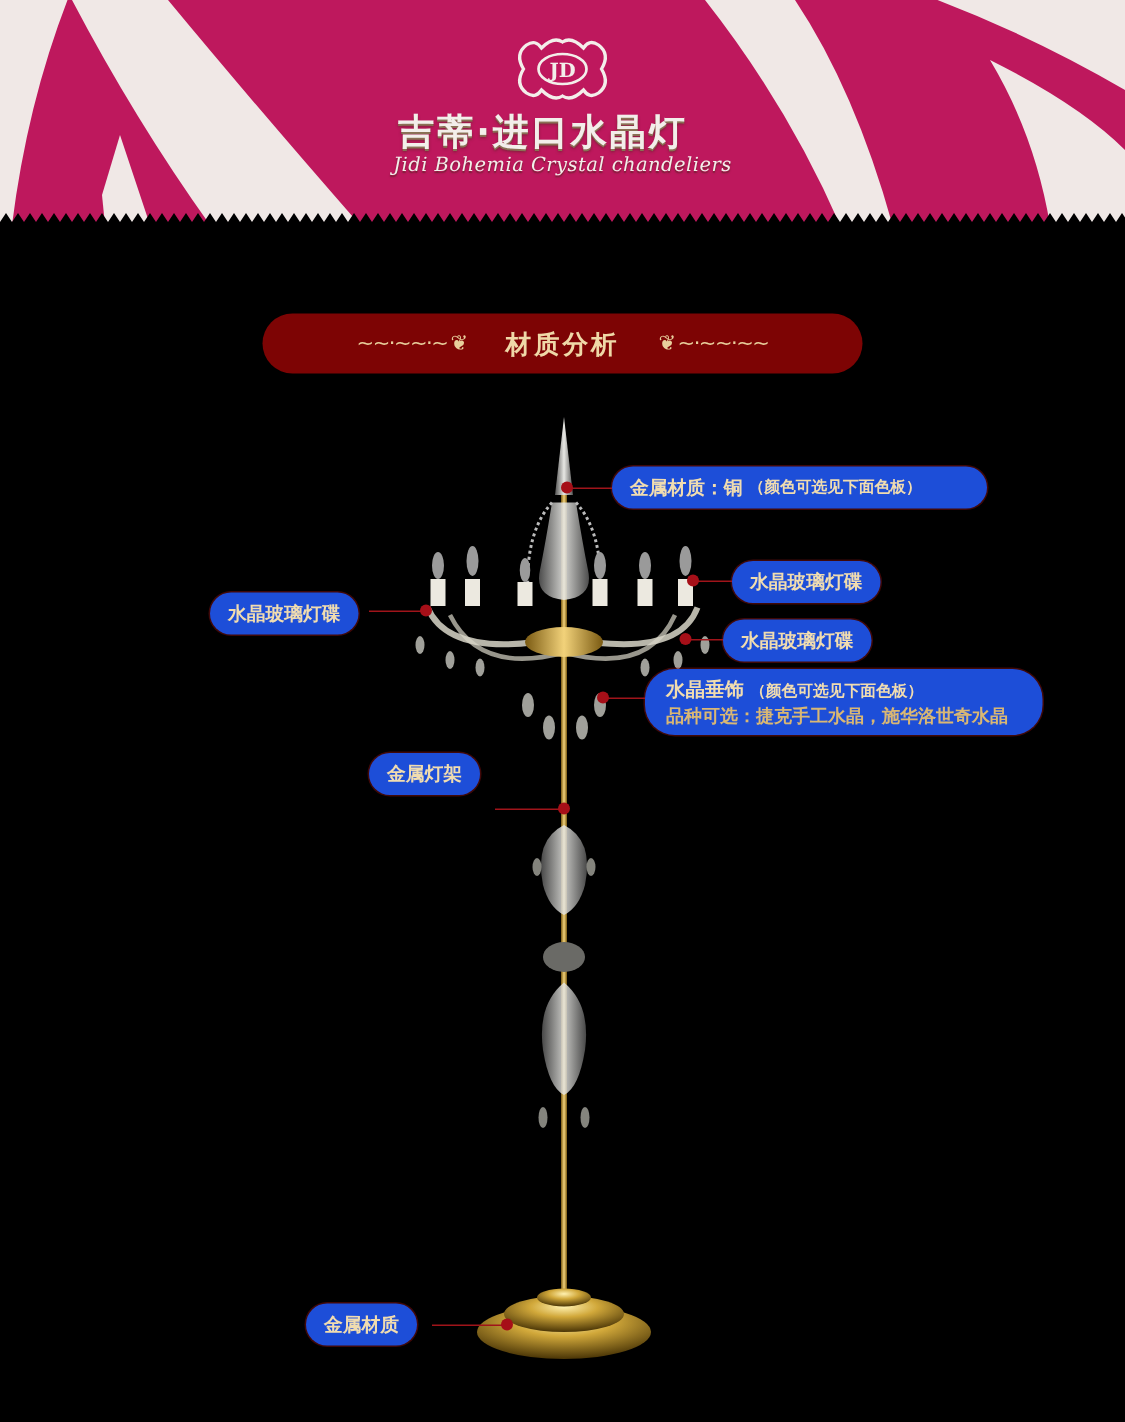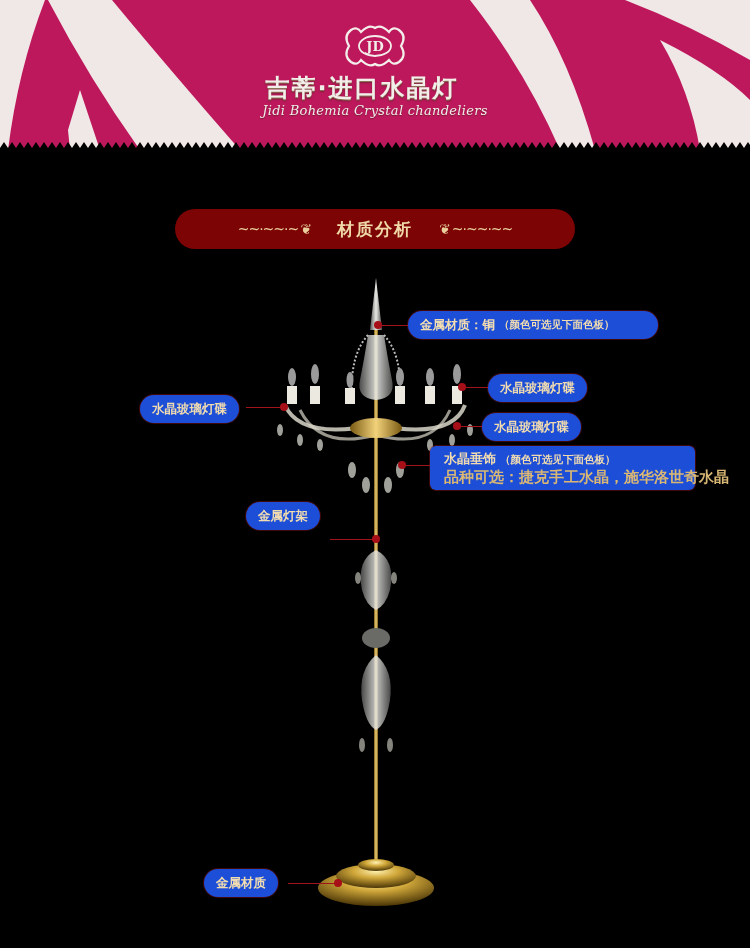--- a/index.html
+++ b/index.html
@@ -43,23 +43,23 @@
   }
 
   
   .callout {
     position: absolute; background: #1d4ed8; border-radius: 14px;
     color: #f0dcb0; font-weight: bold; font-size: 12.5px;
     display: flex; align-items: center; padding: 0 12px; height: 28px; white-space: nowrap;
     box-shadow: 0 0 0 1px rgba(160,20,20,.4);
   }
   .callout .note { font-size: 10.5px; margin-left: 4px; }
-  .callout.tall { height: 44px; border-radius: 6px; flex-direction: column; align-items: flex-start; justify-content: center; padding: 0 14px; }
+  .callout.tall { height: 44px; border-radius: 20px; flex-direction: column; align-items: flex-start; justify-content: center; padding: 0 14px; }
   .callout.tall .line1 { font-size: 13px; }
-  .callout.tall .line2 { font-size: 15px; color: #d9b774; }
+  .callout.tall .line2 { font-size: 12px; color: #d9b774; }
 
   .leader { position: absolute; height: 1px; background: #a0141a; }
   .dot { position: absolute; width: 8px; height: 8px; border-radius: 50%; background: #a60f18; }
 
   
   .lamp { position: absolute; left: 0; top: 0; width: 750px; height: 948px; pointer-events: none; }
 </style>
 </head>
 <body>
 

